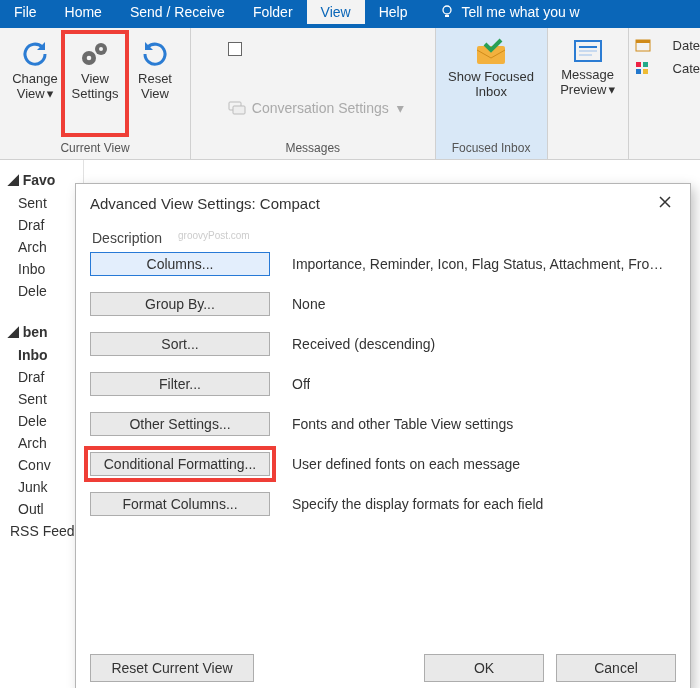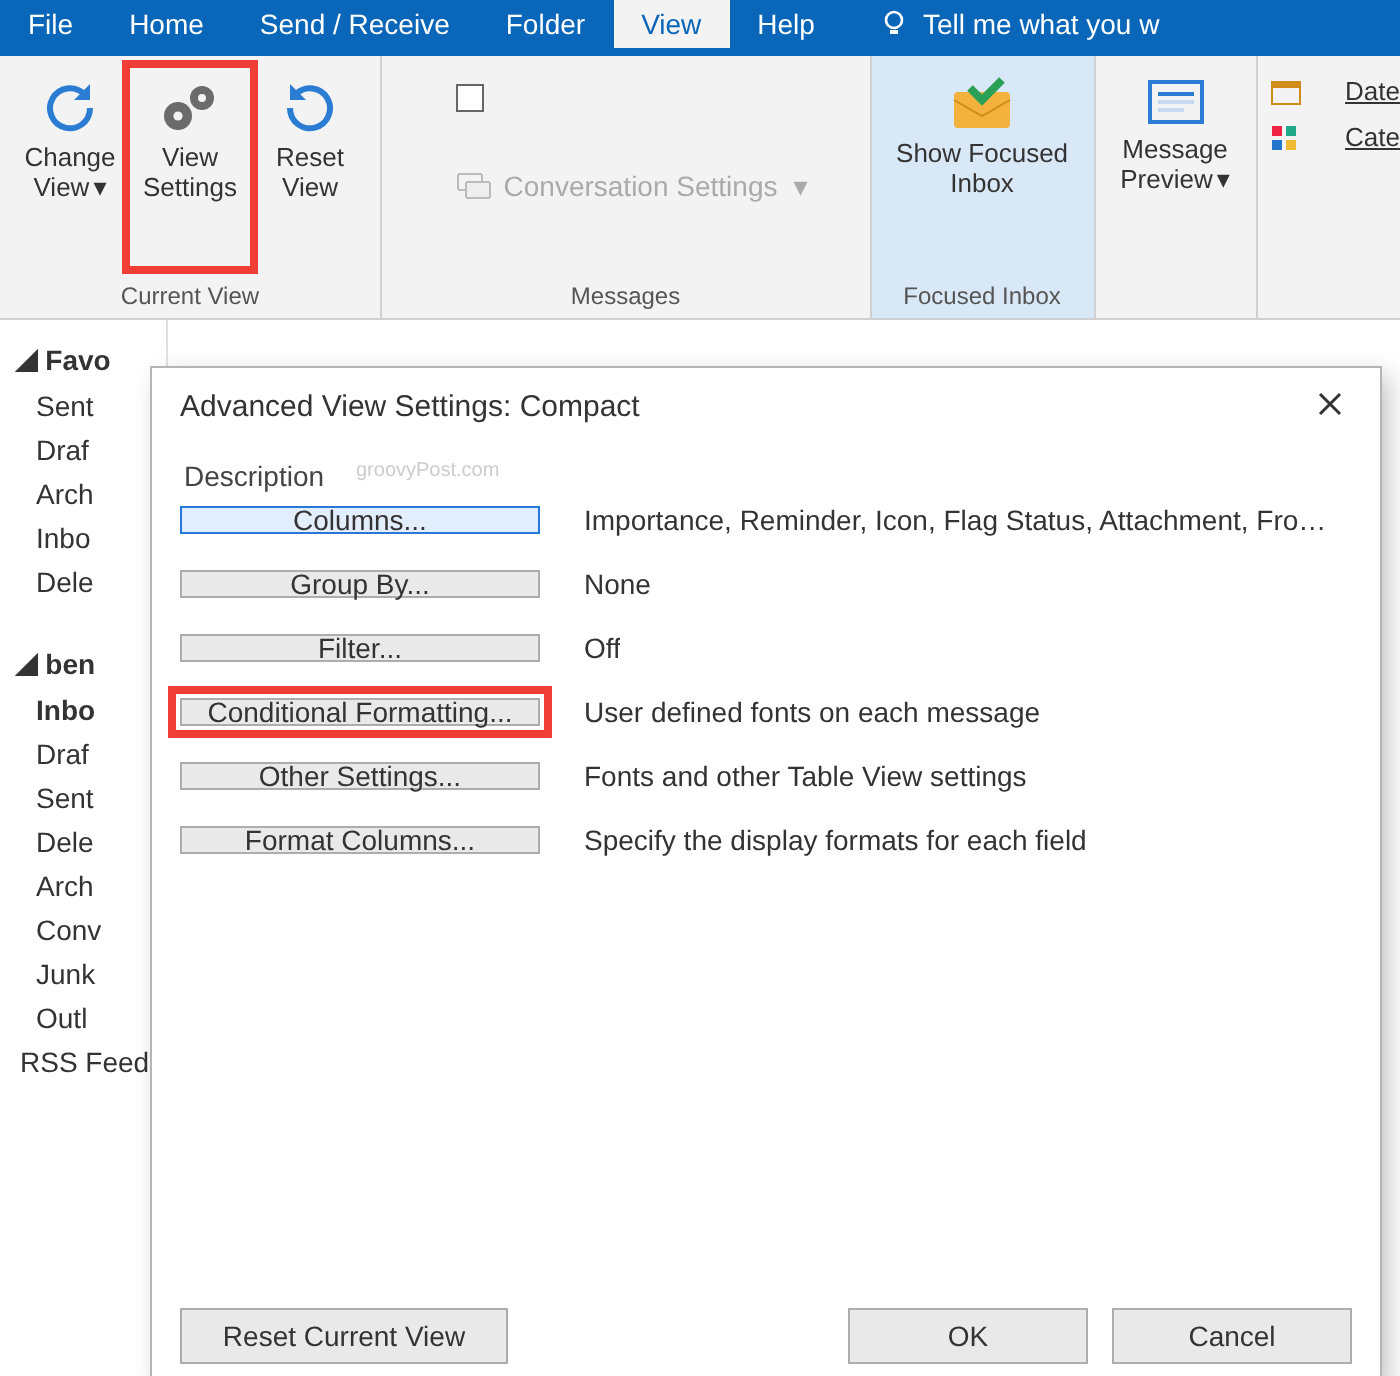--- a/index.html
+++ b/index.html
@@ -124,21 +124,21 @@
     padding: 8px 12px 6px 14px;
     font-size:15px;
   }
   .closex { font-size:18px; line-height:1; padding:2px 6px; }
   .dlg-body { padding: 0 14px 0 14px; }
   .dlg-section-label { padding: 10px 0 6px 2px; color:#444; font-size:14px; position:relative;}
   .watermark { position:absolute; left:88px; top:10px; color:#ccc; font-size:10px;}
   .row { display:flex; align-items:center; margin-bottom:16px; }
   .row .dlgbtn {
     width: 180px;
-    height: 14px;
+    height: 24px;
     border:1px solid #adadad;
     background:#e9e9e9;
     display:flex;
     align-items:center;
     justify-content:center;
     font-size:14px;
     color:#333;
   }
   .row .dlgbtn.focus { border:1px solid #2779d6; background:#e3eefc;}
   .row .desc { margin-left: 22px; font-size:14px; color:#333; white-space:nowrap; overflow:hidden; text-overflow:ellipsis; max-width: 380px;}
@@ -151,21 +151,21 @@
     right: 14px;
     bottom: 10px;
     align-items: flex-end;
   }
   .footer .dlgbtn, .reset-row .dlgbtn { width:120px; height:28px; border:1px solid #adadad; background:#e9e9e9; display:flex;align-items:center;justify-content:center;}
   .reset-row { position:absolute; left:14px; bottom:10px;}
   .reset-row .dlgbtn{ width:164px; }
 
   
   .right-cut { display:flex; flex-direction:column; gap:8px; padding:10px 0 0 6px; color:#333;}
-  .right-cut div { display:flex; align-items:flex-end; gap:22px;text-decoration:underline; }
+  .right-cut div { display:flex; align-items:flex-start; gap:22px; }
 </style>
 </head>
 <body>
 
 <div class="tabbar">
   <div class="tab">File</div>
   <div class="tab">Home</div>
   <div class="tab">Send / Receive</div>
   <div class="tab">Folder</div>
   <div class="tab selected">View</div>
@@ -209,21 +209,21 @@
       </div>
     </div>
     <div class="grouplab">Current View</div>
   </div>
 
   <div class="ribbon-group" style="width:248px;">
     <div class="rg-body" style="flex-direction:column; align-items:flex-start;">
       <div class="checkbox-row">
         <div class="checkbox-box"></div>
       </div>
-      <div class="checkbox-row disabled" style="margin-top:29px;">
+      <div class="checkbox-row disabled" style="margin-top:44px;">
         <svg width="18" height="14" viewBox="0 0 18 14">
             <rect x="1" y="1" width="12" height="8" rx="1" fill="none" stroke="#bbb"></rect>
             <rect x="5" y="5" width="12" height="8" rx="1" fill="#eee" stroke="#bbb"></rect>
           </svg>
         <span>Conversation Settings</span>
         <span class="dropdown-caret">▾</span>
       </div>
     </div>
     <div class="grouplab">Messages</div>
   </div>
@@ -319,35 +319,39 @@
 
     <div class="row">
       <div class="dlgbtn focus">Columns...</div>
       <div class="desc">Importance, Reminder, Icon, Flag Status, Attachment, From, Su...</div>
     </div>
     <div class="row">
       <div class="dlgbtn">Group By...</div>
       <div class="desc">None</div>
     </div>
     <div class="row">
+      <div class="dlgbtn">Sort...</div>
+      <div class="desc">Received (descending)</div>
+    </div>
+    <div class="row">
       <div class="dlgbtn">Filter...</div>
       <div class="desc">Off</div>
+    </div>
+    <div class="row">
+      <div class="dlgbtn">Other Settings...</div>
+      <div class="desc">Fonts and other Table View settings</div>
     </div>
     <div class="row">
       <span class="cond-wrap">
         <div class="highlight-red"></div>
         <div class="dlgbtn">Conditional Formatting...</div>
       </span>
       <div class="desc">User defined fonts on each message</div>
     </div>
     <div class="row">
-      <div class="dlgbtn">Other Settings...</div>
-      <div class="desc">Fonts and other Table View settings</div>
-    </div>
-    <div class="row">
       <div class="dlgbtn">Format Columns...</div>
       <div class="desc">Specify the display formats for each field</div>
     </div>
   </div>
 
   <div class="reset-row">
     <div class="dlgbtn">Reset Current View</div>
   </div>
   <div class="footer">
     <div class="dlgbtn">OK</div>

